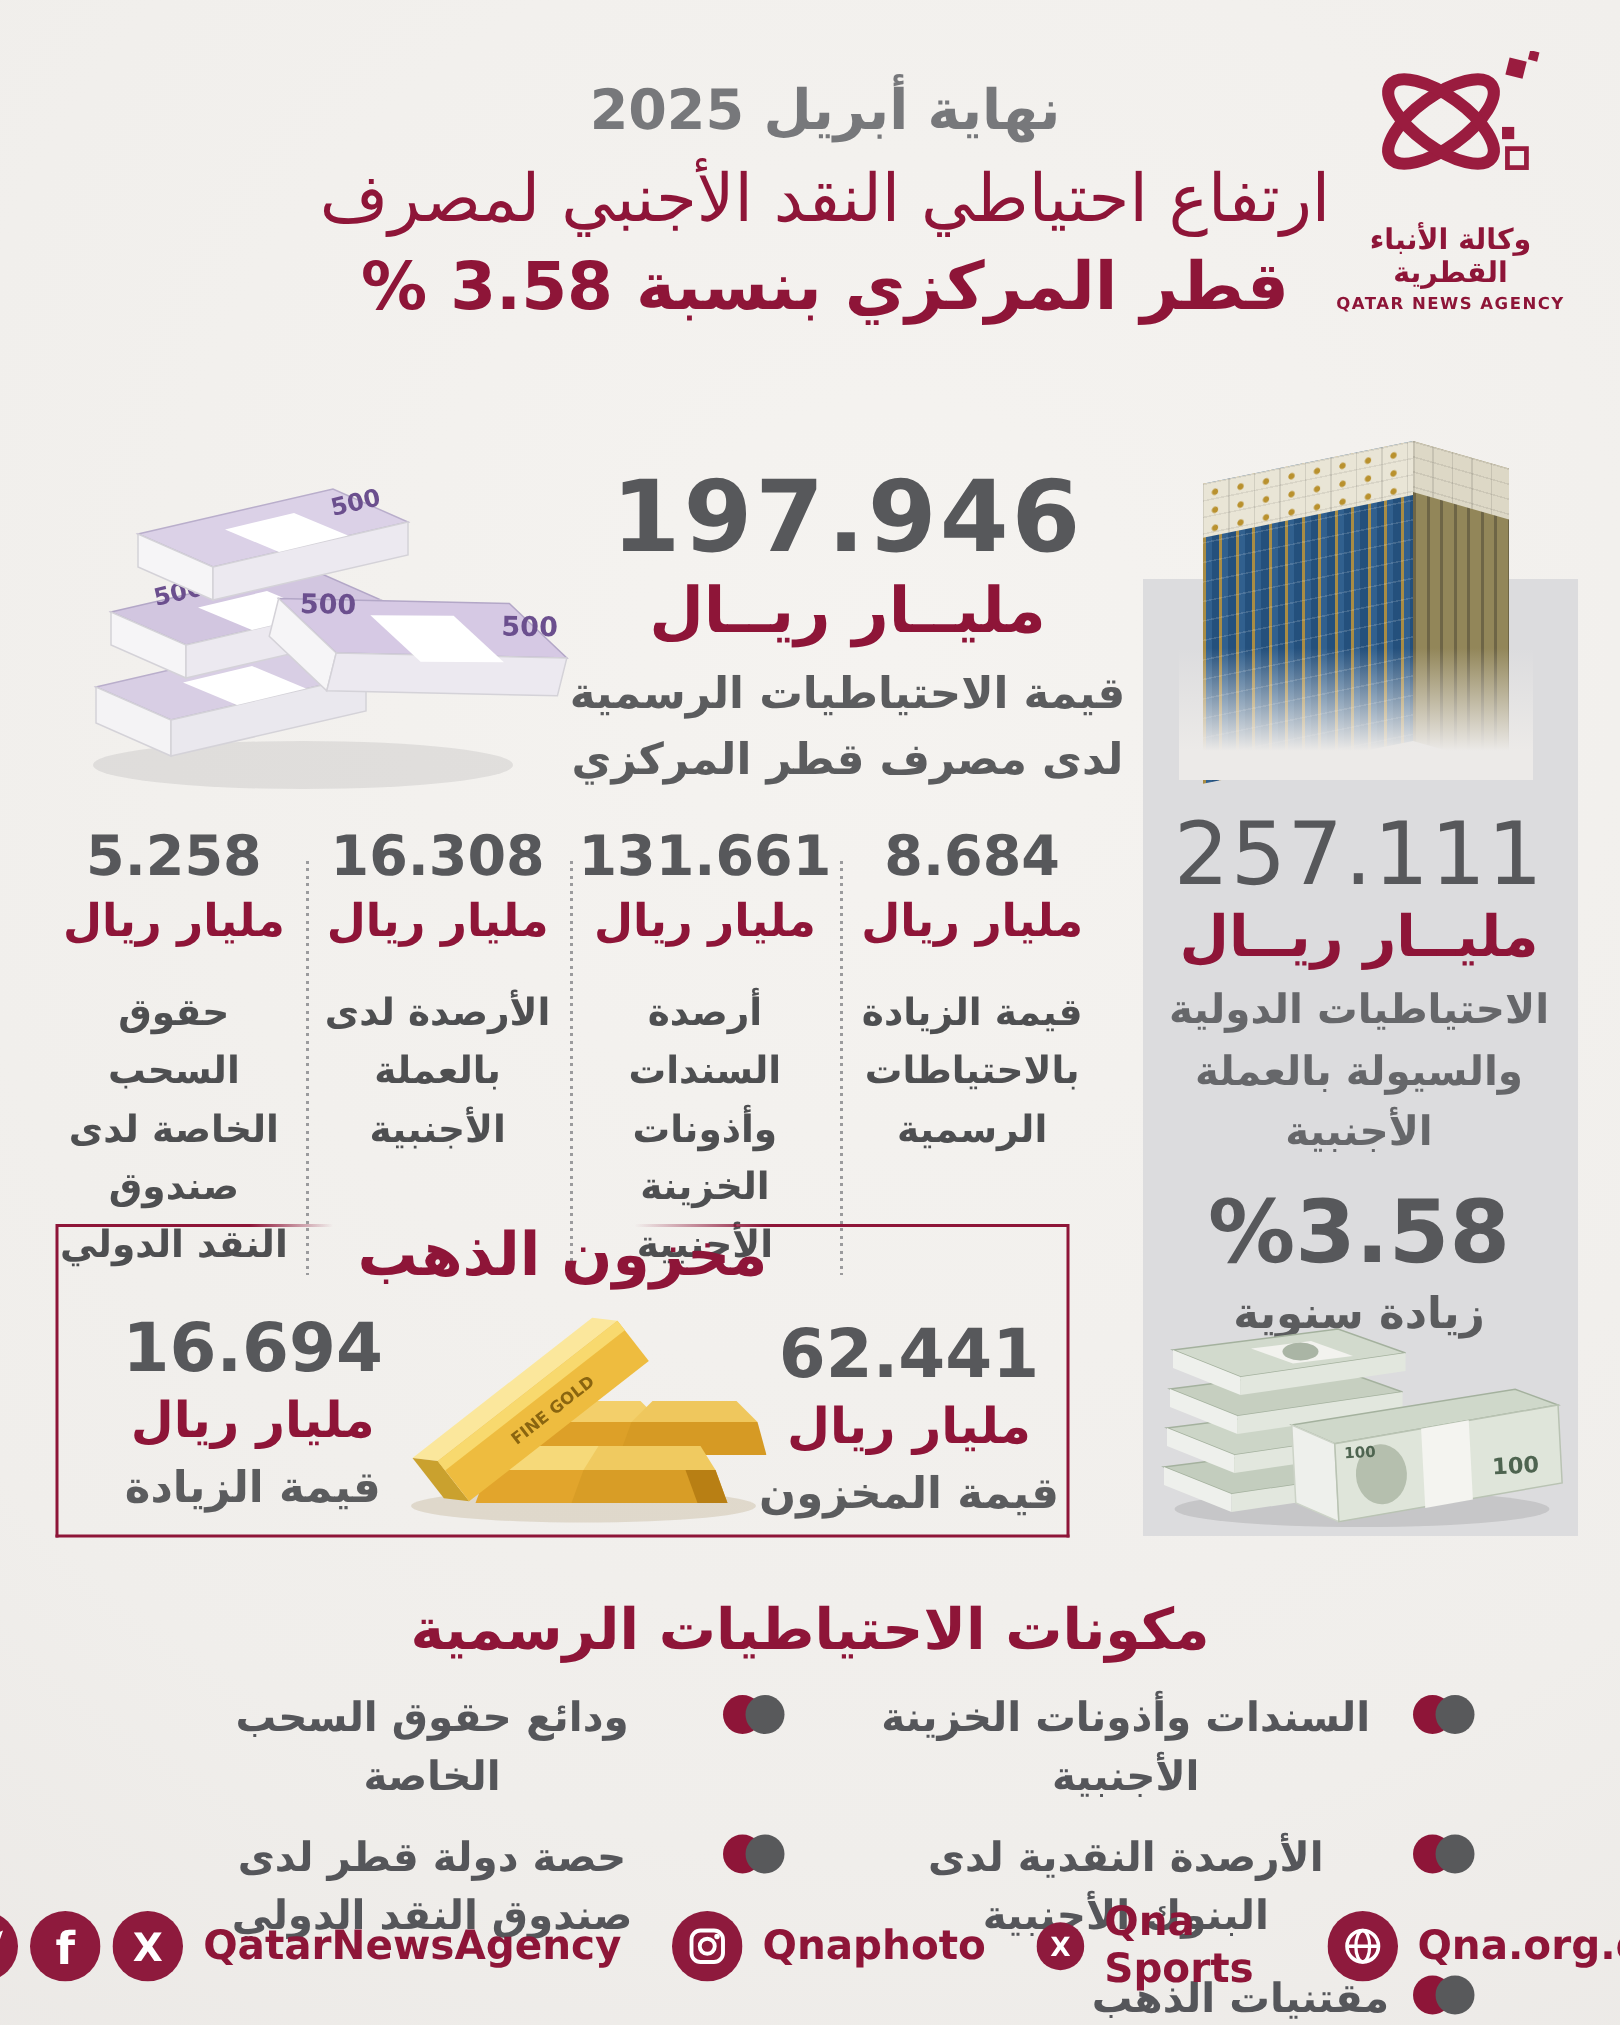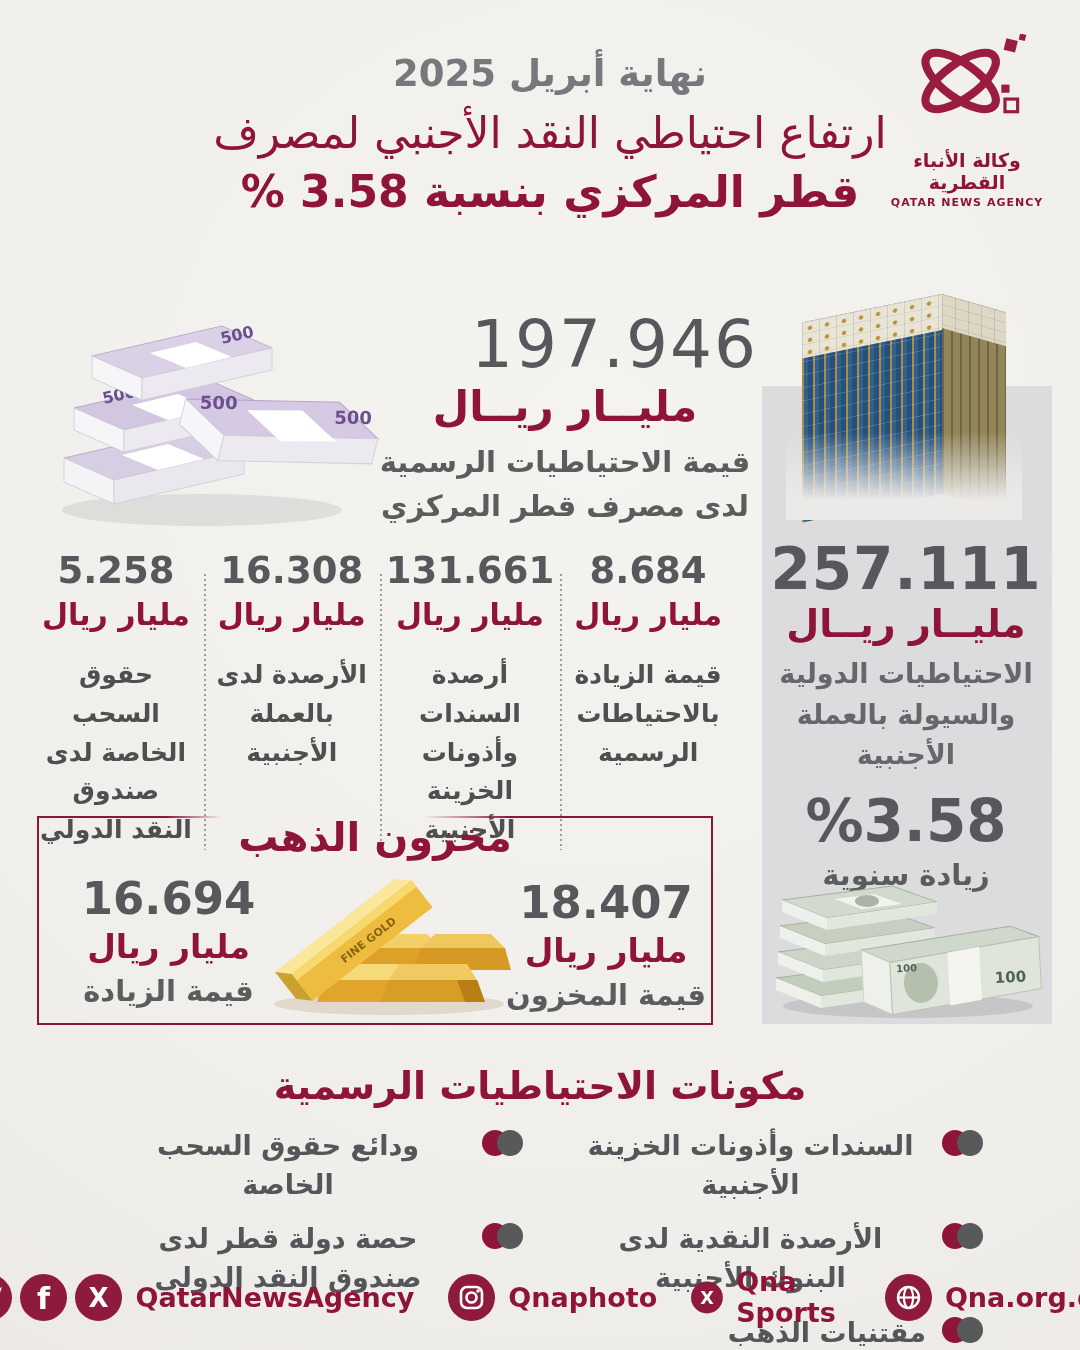--- a/index.html
+++ b/index.html
@@ -16,28 +16,28 @@
   .logo-en{font-size:11px;font-weight:bold;color:#8E1538;letter-spacing:1px;margin-top:3px;}
 
   
   .titles{position:absolute;left:130px;top:52px;width:840px;text-align:center;direction:rtl;}
   .date-line{font-size:37px;font-weight:bold;color:#77787B;}
   .title-l1{font-size:44px;font-weight:normal;color:#8E1538;margin-top:12px;}
   .title-l2{font-size:44px;font-weight:bold;color:#8E1538;margin-top:8px;}
 
   
   .hero{position:absolute;left:372px;top:312px;width:386px;text-align:center;direction:rtl;}
-  .hero-num{font-size:66px;font-weight:normal;color:#57585B;letter-spacing:2px;line-height:1;text-align:right;}
+  .hero-num{font-size:66px;font-weight:bold;color:#57585B;letter-spacing:2px;line-height:1;}
   .hero-unit{font-size:42px;font-weight:bold;color:#8E1538;margin-top:4px;}
   .hero-label{font-size:29px;font-weight:bold;color:#5B5C5E;line-height:1.5;margin-top:10px;}
 
   
   .panel{position:absolute;left:762px;top:386px;width:290px;height:638px;background:#dcdcde;}
   .side{position:absolute;left:756px;top:540px;width:300px;text-align:center;direction:rtl;}
-  .side-num{font-size:58px;font-weight:bold;color:#57585B;letter-spacing:1px;line-height:1;}
+  .side-num{font-size:58px;font-weight:normal;color:#57585B;letter-spacing:1px;line-height:1;}
   .side-unit{font-size:38px;font-weight:bold;color:#8E1538;margin-top:4px;}
   .side-label{font-size:27px;font-weight:bold;color:#66676A;line-height:1.5;margin-top:8px;}
   .side-pct{font-size:58px;font-weight:bold;color:#57585B;margin-top:16px;line-height:1;}
   .side-pct-label{font-size:29px;font-weight:bold;color:#5B5C5E;margin-top:8px;}
 
   
   .building{position:absolute;left:786px;top:262px;width:236px;height:258px;}
   .b-front{position:absolute;left:16px;top:32px;width:140px;height:200px;
     transform:skewY(-11.5deg);transform-origin:right top;
     background:
@@ -305,21 +305,21 @@
           <polygon points="0,0 152,0 164,12 12,12" fill="#fbe79c"></polygon>
           <polygon points="0,0 12,12 12,46 0,34" fill="#caa12e"></polygon>
           <polygon points="12,12 164,12 164,46 12,46" fill="#eebc3f"></polygon>
           <polygon points="12,12 164,12 164,20 12,20" fill="#f8d96e"></polygon>
           <text x="60" y="36" font-size="11" font-weight="bold" fill="#8a6510">FINE GOLD</text>
         </g>
       </svg>
     </div>
 
     <div class="gold-stock">
-      <div class="g-num">18.407</div>
+      <div class="g-num">62.441</div>
       <div class="g-unit">مليار ريال</div>
       <div class="g-label">قيمة المخزون</div>
     </div>
   </div>
 
   <div class="comp-title">مكونات الاحتياطيات الرسمية</div>
 
   <div class="bullets-right">
     <div class="bullet">
       <svg class="bullet-ico" width="44" height="28" viewBox="0 0 44 28">

